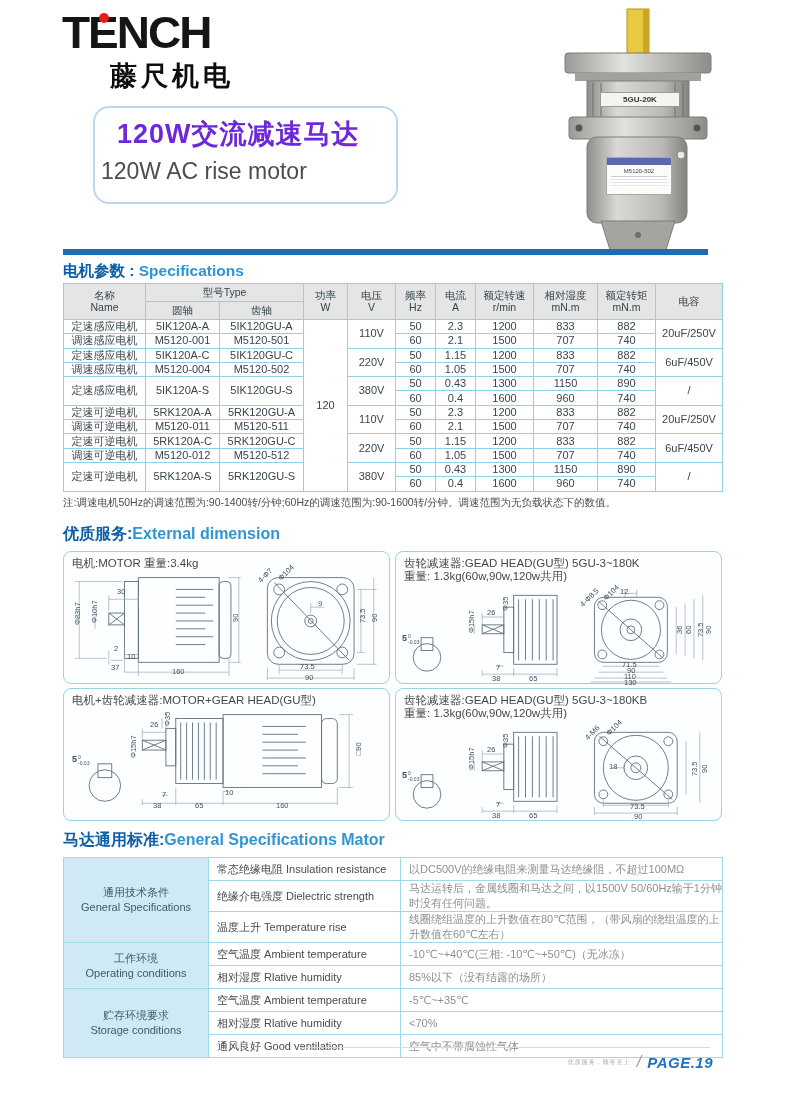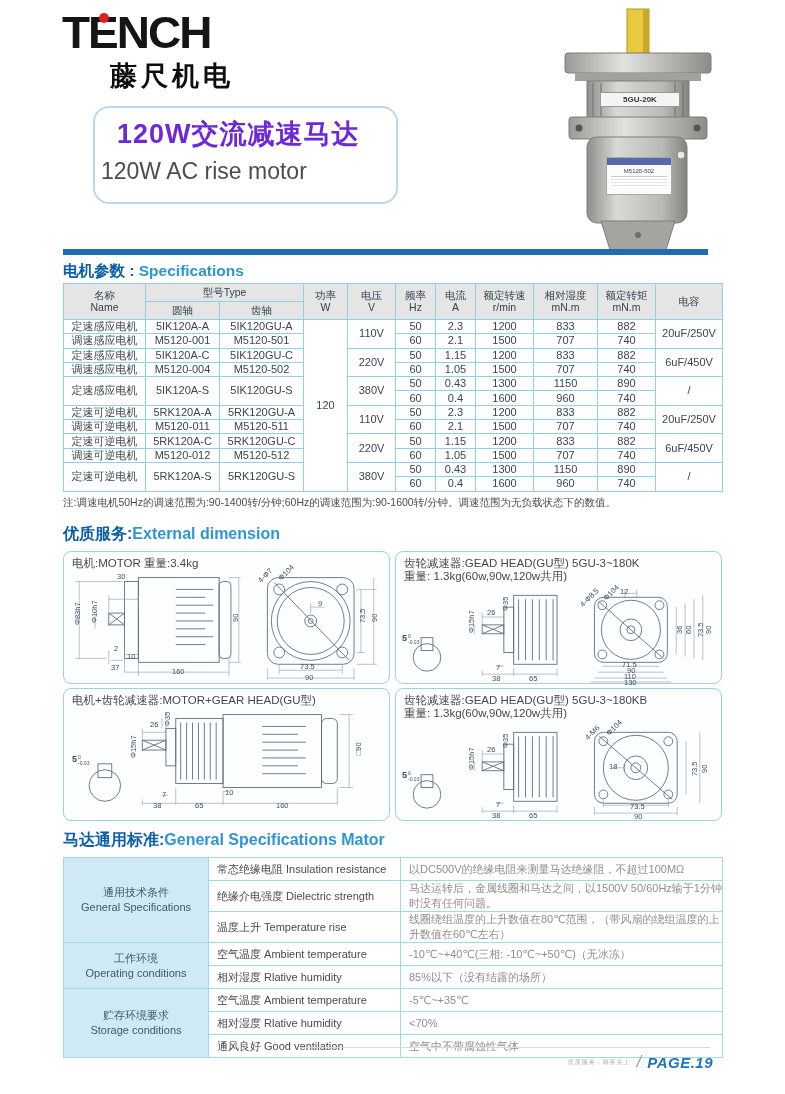--- a/index.html
+++ b/index.html
@@ -341,21 +341,21 @@
         <path d="M46 110h12M60 104h14M60 122h106"></path>
         <path d="M176 26v86M166 26h12M166 112h12"></path>
         <path d="M249 56h14M249 52v10"></path>
         <path d="M300 38v64M313 26v88M296 38h20M296 102h8M296 114h20"></path>
         <path d="M217 120h64M205 128h88M217 114v10M281 114v10M205 118v12M293 118v12"></path>
       </g>
     </svg>
     <div class="dims">
         <span class="dim" style="left: 2px; top: 58px; transform: rotate(-90deg);">Φ83h7</span>
         <span class="dim" style="left: 19px; top: 56px; transform: rotate(-90deg);">Φ10h7</span>
-        <span class="dim" style="left: 53px; top: 21px;">30</span>
+        <span class="dim" style="left: 53px; top: 36px;">30</span>
         <span class="dim" style="left: 168px; top: 62px; transform: rotate(-90deg);">90</span>
         <span class="dim" style="left: 50px; top: 93px;">2</span>
         <span class="dim" style="left: 63px; top: 101px;">10</span>
         <span class="dim" style="left: 47px; top: 112px;">37</span>
         <span class="dim" style="left: 108px; top: 116px;">160</span>
         <span class="dim" style="left: 193px; top: 20px; transform: rotate(-45deg);">4-Φ7</span>
         <span class="dim" style="left: 213px; top: 17px; transform: rotate(-45deg);">Φ104</span>
         <span class="dim" style="left: 254px; top: 48px;">9</span>
         <span class="dim" style="left: 291px; top: 60px; transform: rotate(-90deg);">73.5</span>
         <span class="dim" style="left: 307px; top: 62px; transform: rotate(-90deg);">90</span>

